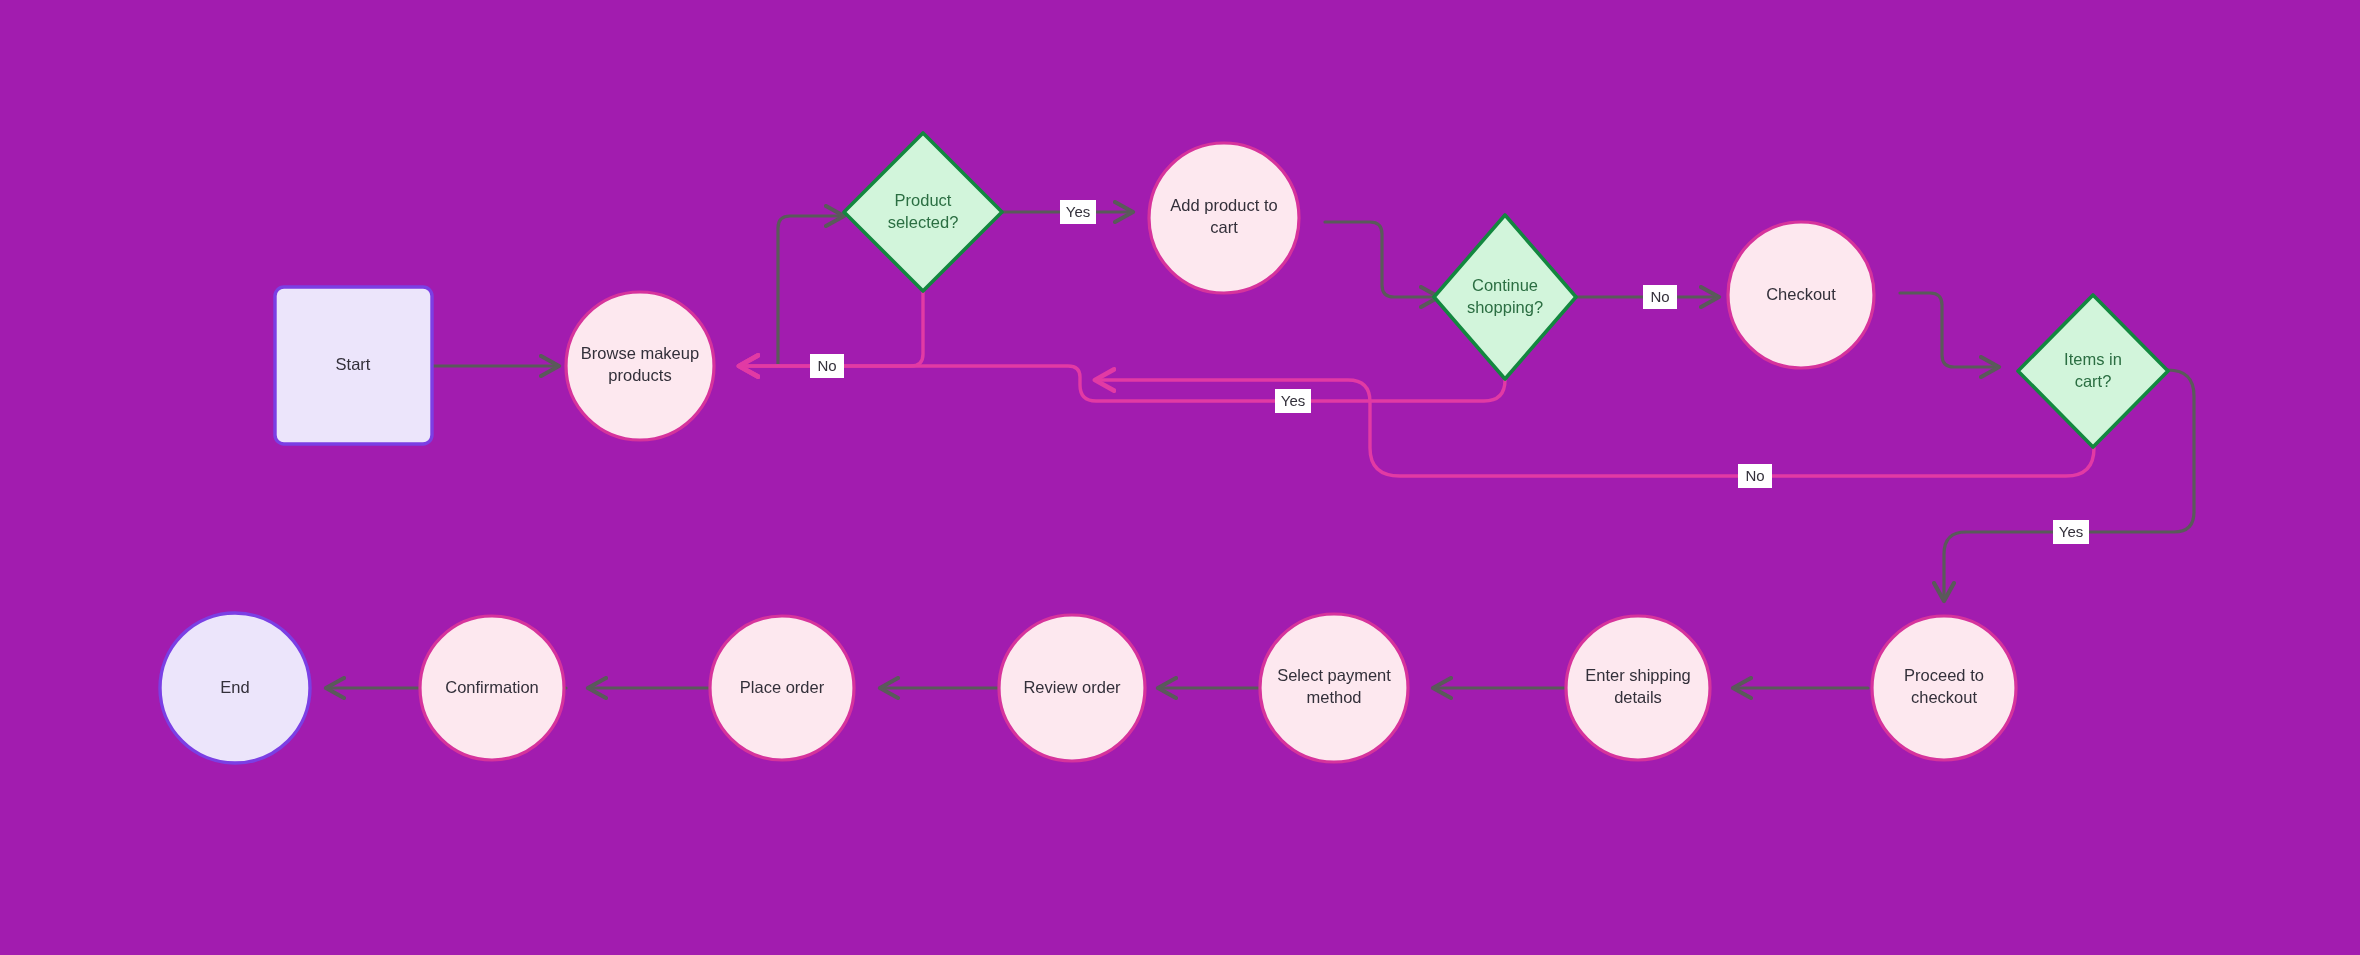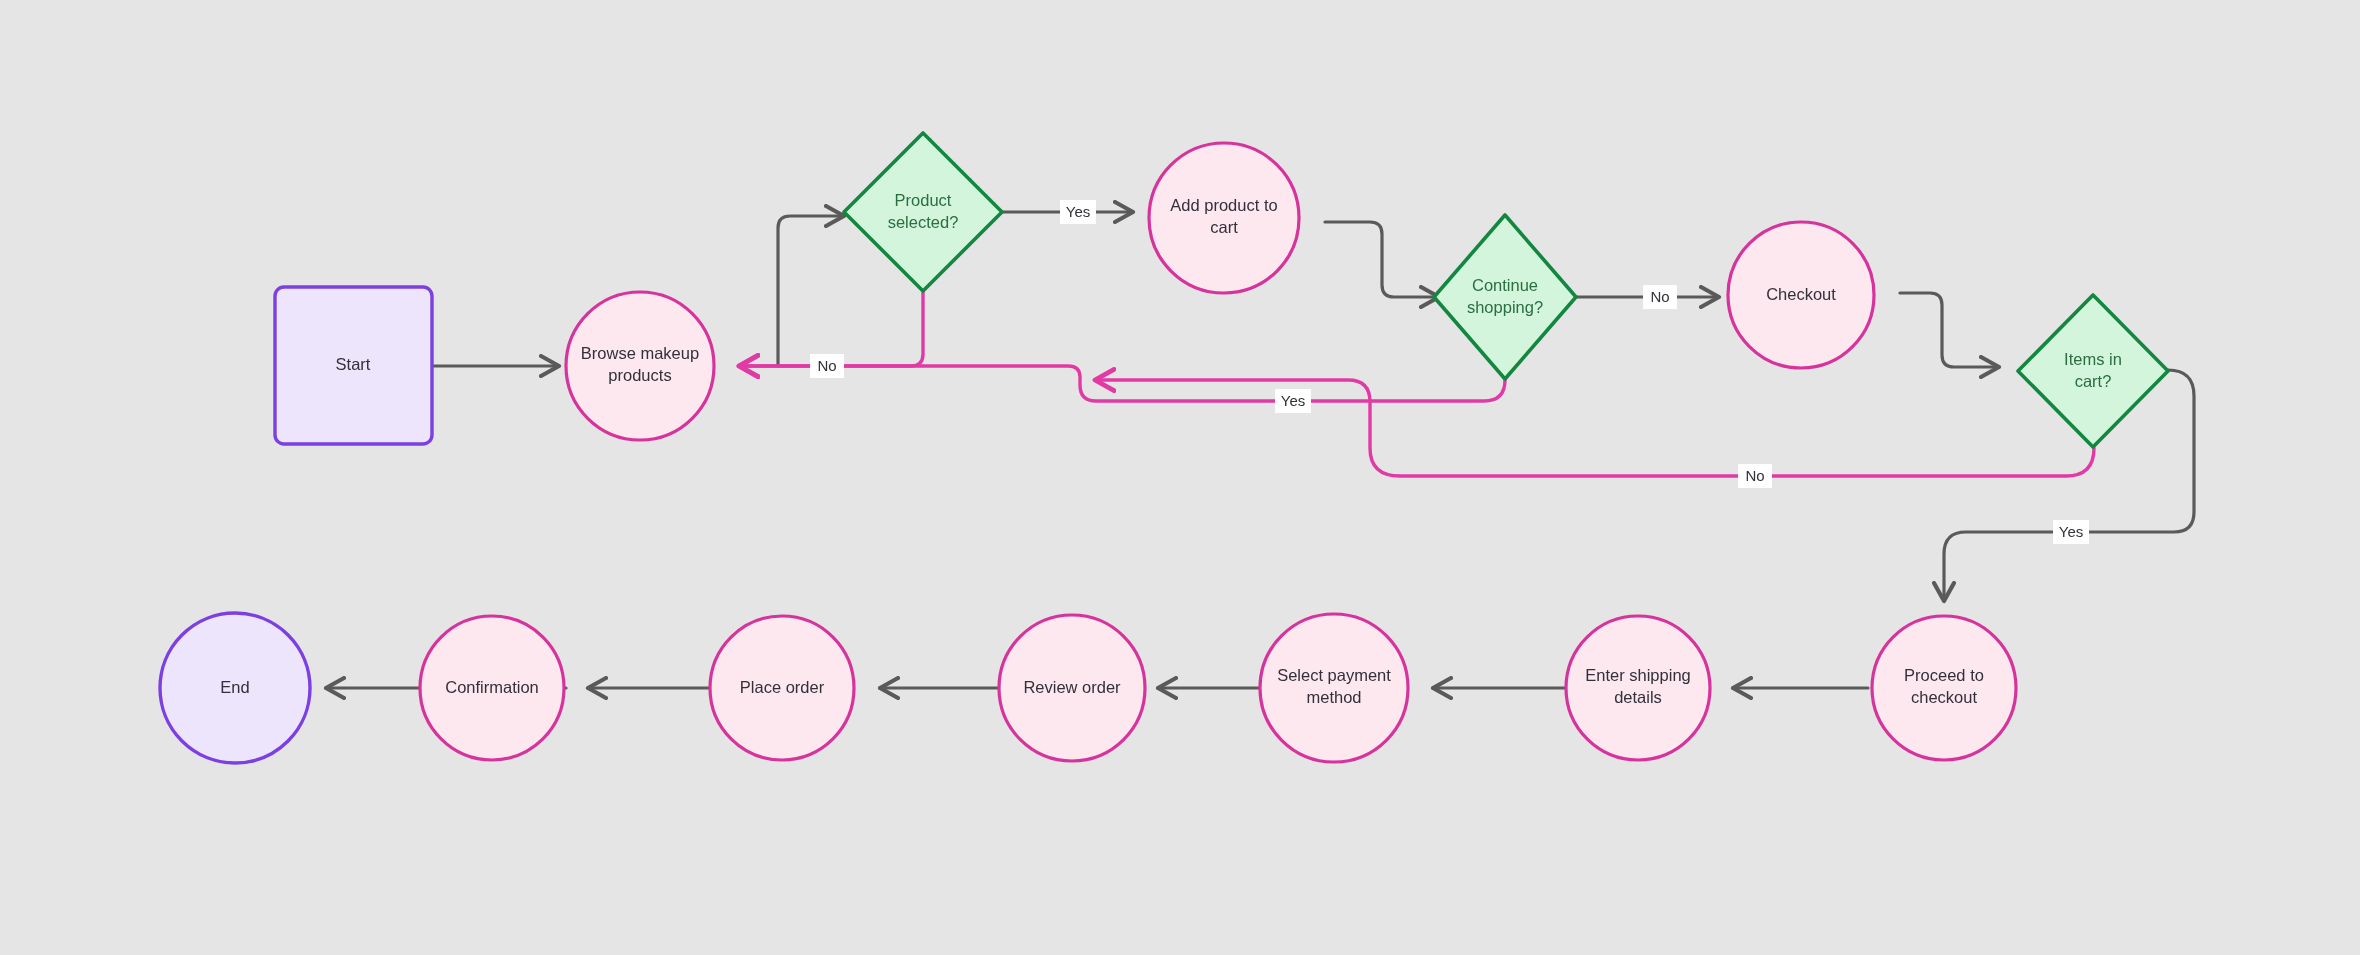--- a/index.html
+++ b/index.html
@@ -10,21 +10,21 @@
   body {
     width: 2360px;
     height: 955px;
     overflow: hidden;
     font-family: "Liberation Sans", sans-serif;
   }
   #flowchart-root {
     position: relative;
     width: 2360px;
     height: 955px;
-    background: #e5e5e5;
+    background: #a21caf;
   }
   svg#flow-svg {
     display: block;
     width: 2360px;
     height: 955px;
   }
   .node-shape-circle-pink {
     fill: #fde8ef;
     stroke: #d6339c;
     stroke-width: 3.2;

